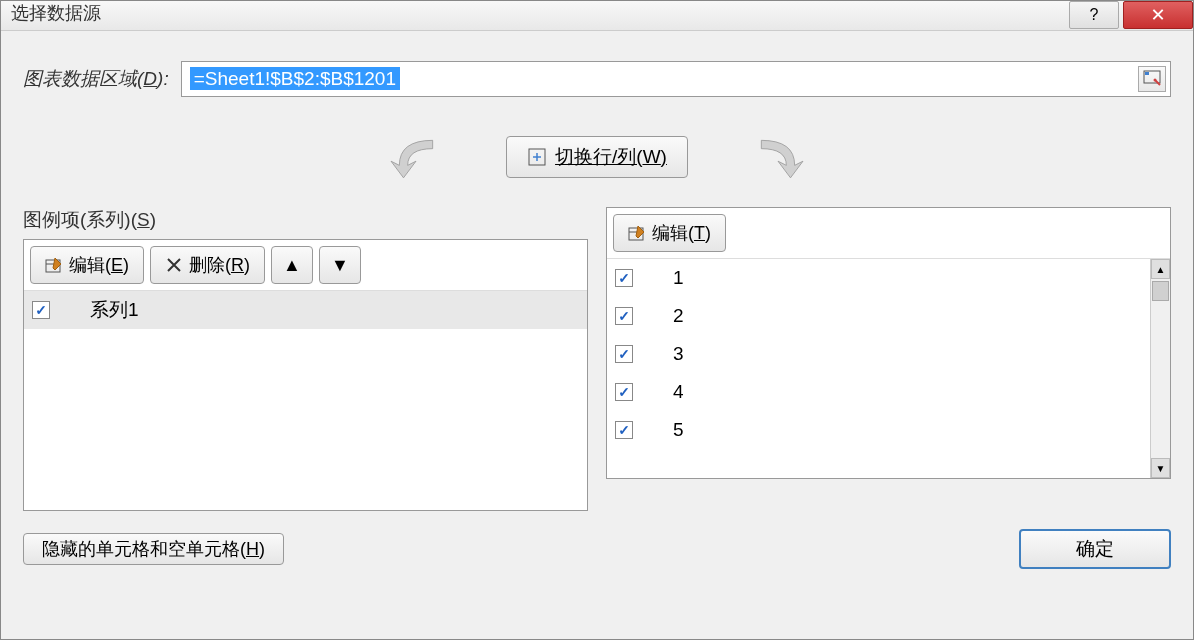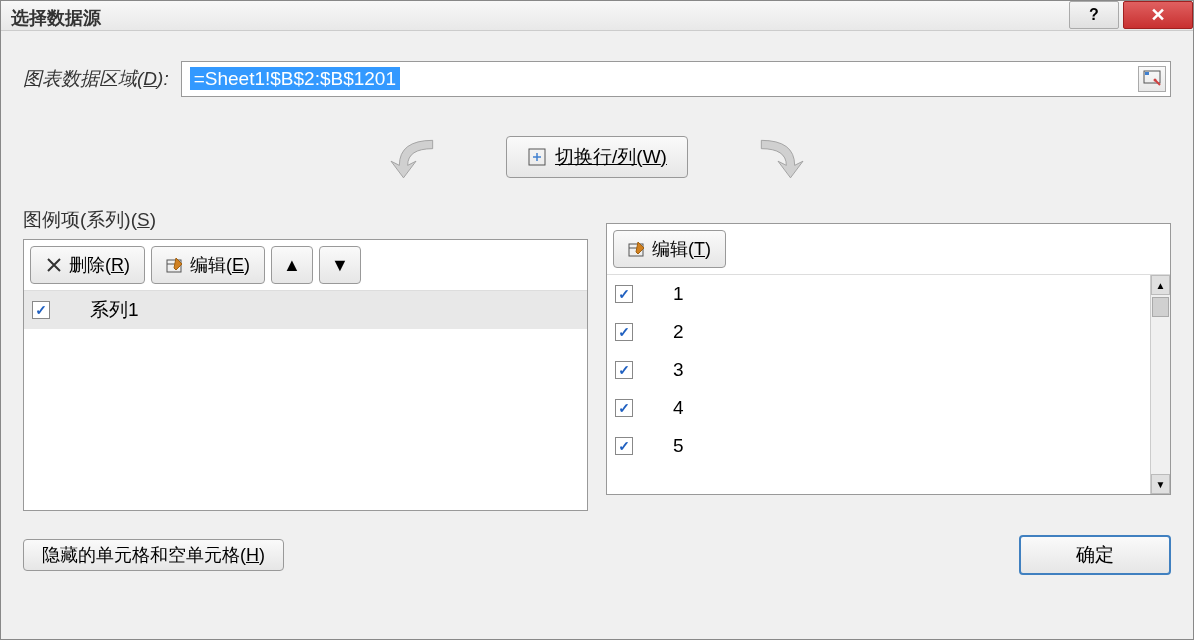--- a/index.html
+++ b/index.html
@@ -20,24 +20,23 @@
       height: 640px;
       background: #f0f0f0;
       border: 1px solid #888;
       position: relative;
     }
     .titlebar {
       height: 30px;
       background: linear-gradient(to bottom, #f8f8f8, #e8e8e8);
       border-bottom: 1px solid #ccc;
       display: flex;
-      align-items: flex-end;
+      align-items: flex-start;
       justify-content: space-between;
       padding-left: 10px;
-      font-weight: bold;
     }
     .title-text {
       font-size: 18px;
       color: #333;
     }
     .titlebar-buttons {
       display: flex;
       height: 100%;
     }
     .help-btn {
@@ -140,22 +139,21 @@
       font-size: 19px;
     }
     .switch-icon {
       width: 20px;
       height: 20px;
       display: inline-block;
     }
     .panels {
       display: flex;
       gap: 18px;
-      margin-bottom: 24px;
-      align-items: center;
+      margin-bottom: 18px;
     }
     .panel {
       flex: 1;
     }
     .panel-label {
       font-size: 19px;
       color: #333;
       margin-bottom: 6px;
     }
     .panel-box {
@@ -341,31 +339,31 @@
     </div>
 
     <div class="panels">
 
       <div class="panel">
         <div class="panel-label">图例项(系列)(<span class="u">S</span>)</div>
         <div class="panel-box">
           <div class="toolbar">
             <button class="tool-btn">
               <svg class="tool-icon" viewBox="0 0 18 18">
-                <path d="M 3 3 L 15 15 M 15 3 L 3 15" stroke="#333" stroke-width="2"></path>
-              </svg>
-              <span>删除(<span class="u">R</span>)</span>
-            </button>
-            <button class="tool-btn">
-              <svg class="tool-icon" viewBox="0 0 18 18">
                 <rect x="1" y="4" width="14" height="12" fill="none" stroke="#555"></rect>
                 <line x1="1" y1="8" x2="15" y2="8" stroke="#555"></line>
                 <path d="M 10 2 L 16 8 L 10 14 L 8 12 Z" fill="#d08020" stroke="#a06010"></path>
               </svg>
               <span>编辑(<span class="u">E</span>)</span>
+            </button>
+            <button class="tool-btn">
+              <svg class="tool-icon" viewBox="0 0 18 18">
+                <path d="M 3 3 L 15 15 M 15 3 L 3 15" stroke="#333" stroke-width="2"></path>
+              </svg>
+              <span>删除(<span class="u">R</span>)</span>
             </button>
             <button class="tool-btn icon-only">
               <span>▲</span>
             </button>
             <button class="tool-btn icon-only">
               <span>▼</span>
             </button>
           </div>
           <div class="list">
             <div class="list-item selected">

